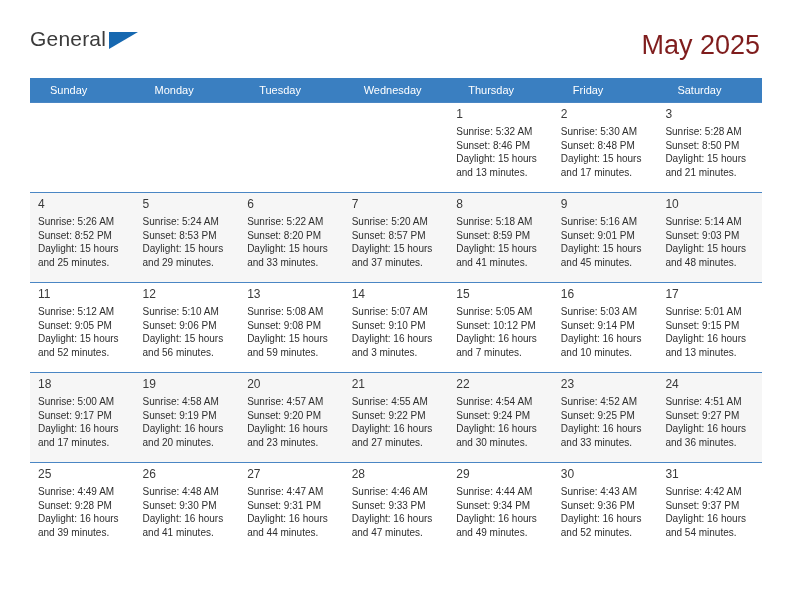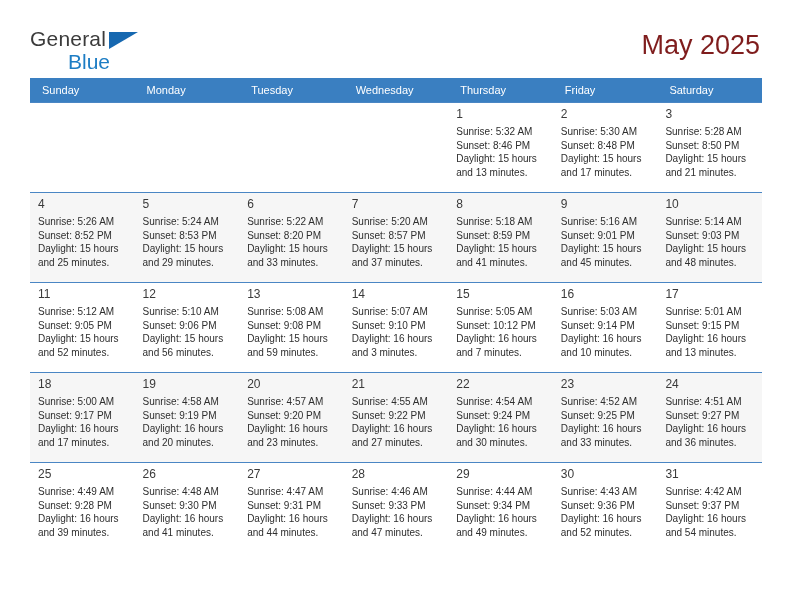--- a/index.html
+++ b/index.html
@@ -83,21 +83,21 @@
     width: 732px;
     border-collapse: collapse;
     table-layout: fixed;
   }
   .calendar th {
     background: #3a7fc1;
     color: #ffffff;
     font-size: 11px;
     font-weight: normal;
     text-align: left;
-    padding: 6px 0 6px 12px;
+    padding: 6px 0 6px 20px;
     height: 20px;
     box-sizing: border-box;
   }
   .calendar td {
     vertical-align: top;
     height: 90px;
     padding: 0;
     border: none;
     background: #ffffff;
   }
@@ -136,21 +136,20 @@
 </head>
 <body>
 
 <div class="page">
 
   <div class="header">
 
     <div class="brand">
       <div class="brand-general">General</div>
       <div class="brand-triangle"></div>
-      <div class="brand-blue">Blue</div>
     </div>
 
     <div class="title-block">
       <h1 class="cal-title">May 2025</h1>
     </div>
 
   </div>
 
   <table class="calendar">
     <thead>

